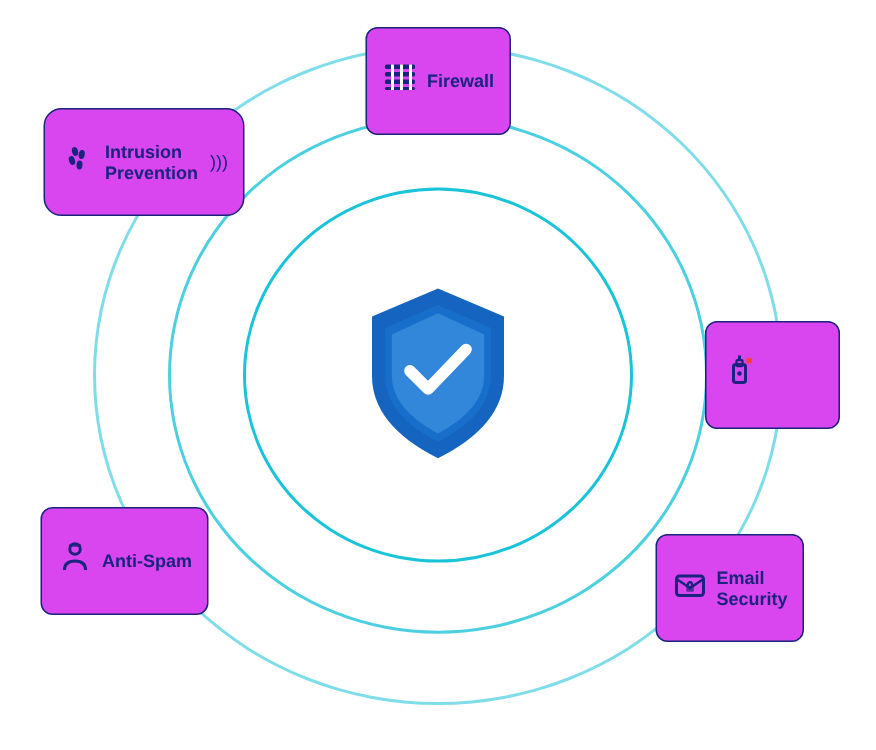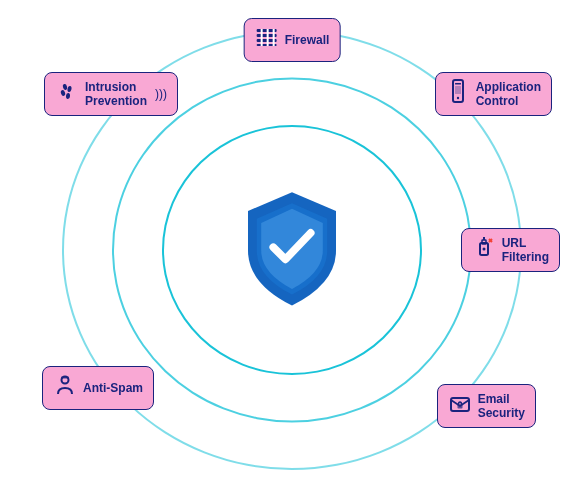--- a/index.html
+++ b/index.html
@@ -72,24 +72,24 @@
       width: 110px;
       height: 130px;
     }
 
     
     .feature-item {
       position: absolute;
       display: flex;
       align-items: center;
       gap: 6px;
-      background: #f9a8d4;
+      background: #d946ef;
       border: 1.5px solid #1a237e;
       border-radius: 8px;
-      padding: 6px 10px;
+      padding: 20px 10px;
       z-index: 20;
       min-width: 90px;
     }
 
     .feature-icon {
       font-size: 22px;
       flex-shrink: 0;
     }
 
     .feature-label {
@@ -124,33 +124,34 @@
     }
 
     .feature-vpn {
       bottom: 10px;
       left: 50%;
       transform: translateX(-50%);
     }
 
     .feature-antispam {
       bottom: 80px;
-      left: 20px;
+      left: 5px;
       text-align: right;
     }
 
     .feature-antivirus {
       top: 50%;
       left: 0px;
       transform: translateY(-50%);
     }
 
     .feature-intrusion {
       top: 62px;
-      left: 22px;
+      left: 7px;
+      border-radius: 12px;
     }
 
     
     .icon-svg {
       width: 24px;
       height: 24px;
       flex-shrink: 0;
     }
   </style>
 </head>
@@ -183,46 +184,34 @@
         <rect x="2" y="14" width="20" height="3" rx="1" fill="#1a237e"></rect>
         <rect x="2" y="19" width="20" height="2" rx="1" fill="#1a237e"></rect>
         <rect x="6" y="4" width="2" height="17" fill="white"></rect>
         <rect x="12" y="4" width="2" height="17" fill="white"></rect>
         <rect x="18" y="4" width="2" height="17" fill="white"></rect>
       </svg>
     </span>
     <span class="feature-label">Firewall</span>
   </div>
 
-  <div class="feature-item feature-app-control">
-    <span class="feature-icon">
-      <svg class="icon-svg" viewBox="0 0 24 24" xmlns="http://www.w3.org/2000/svg">
-        <rect x="7" y="1" width="10" height="22" rx="2" fill="none" stroke="#1a237e" stroke-width="2"></rect>
-        <rect x="9" y="4" width="6" height="1.5" rx="0.5" fill="#1a237e"></rect>
-        <circle cx="12" cy="19" r="1.2" fill="#1a237e"></circle>
-        <rect x="9" y="7" width="6" height="8" rx="0.5" fill="#1a237e" opacity="0.3"></rect>
-      </svg>
-    </span>
-    <span class="feature-label">Application<br>Control</span>
-  </div>
 
   <div class="feature-item feature-url-filtering">
     <span class="feature-icon">
       <svg class="icon-svg" viewBox="0 0 24 24" xmlns="http://www.w3.org/2000/svg">
 
         <rect x="8" y="8" width="8" height="12" rx="1.5" fill="none" stroke="#1a237e" stroke-width="2"></rect>
         <rect x="10" y="5" width="4" height="4" rx="0.5" fill="none" stroke="#1a237e" stroke-width="1.5"></rect>
         <circle cx="12" cy="14" r="1.5" fill="#1a237e"></circle>
         <line x1="12" y1="2" x2="12" y2="5" stroke="#1a237e" stroke-width="2"></line>
 
         <line x1="17" y1="4" x2="20" y2="7" stroke="#f44336" stroke-width="2"></line>
         <line x1="20" y1="4" x2="17" y2="7" stroke="#f44336" stroke-width="2"></line>
       </svg>
     </span>
-    <span class="feature-label">URL<br>Filtering</span>
   </div>
 
   <div class="feature-item feature-email-security">
     <span class="feature-icon">
       <svg class="icon-svg" viewBox="0 0 24 24" xmlns="http://www.w3.org/2000/svg">
         <rect x="3" y="7" width="18" height="13" rx="2" fill="none" stroke="#1a237e" stroke-width="2"></rect>
         <polyline points="3,9 12,15 21,9" stroke="#1a237e" stroke-width="1.8" fill="none"></polyline>
 
         <rect x="9.5" y="13.5" width="5" height="4" rx="0.7" fill="#1a237e" opacity="0.7"></rect>
         <path d="M10.5 13.5 Q10.5 11 12 11 Q13.5 11 13.5 13.5" stroke="#1a237e" stroke-width="1.5" fill="none"></path>

